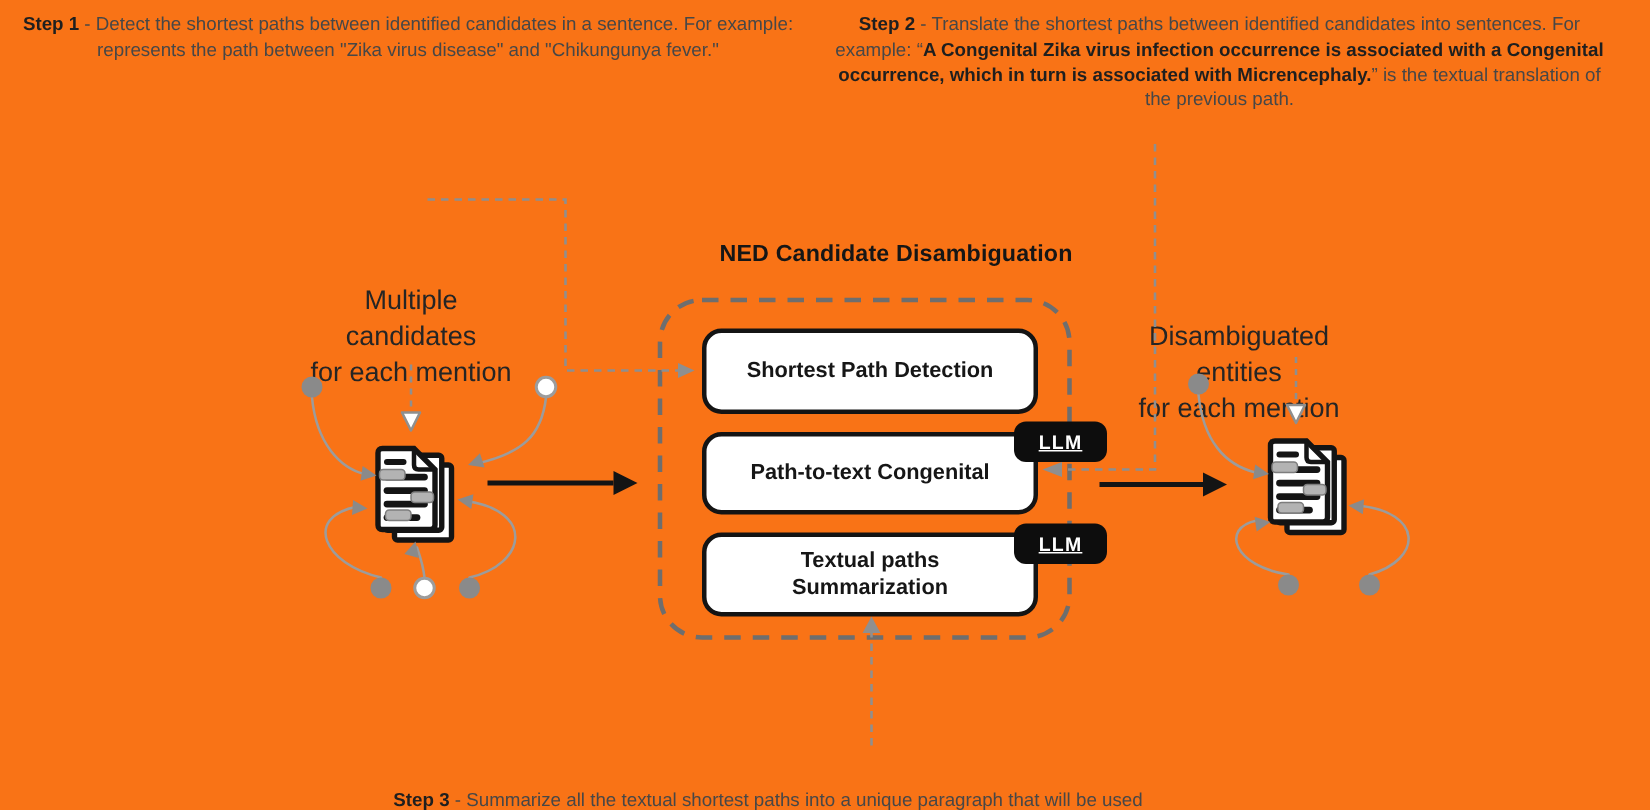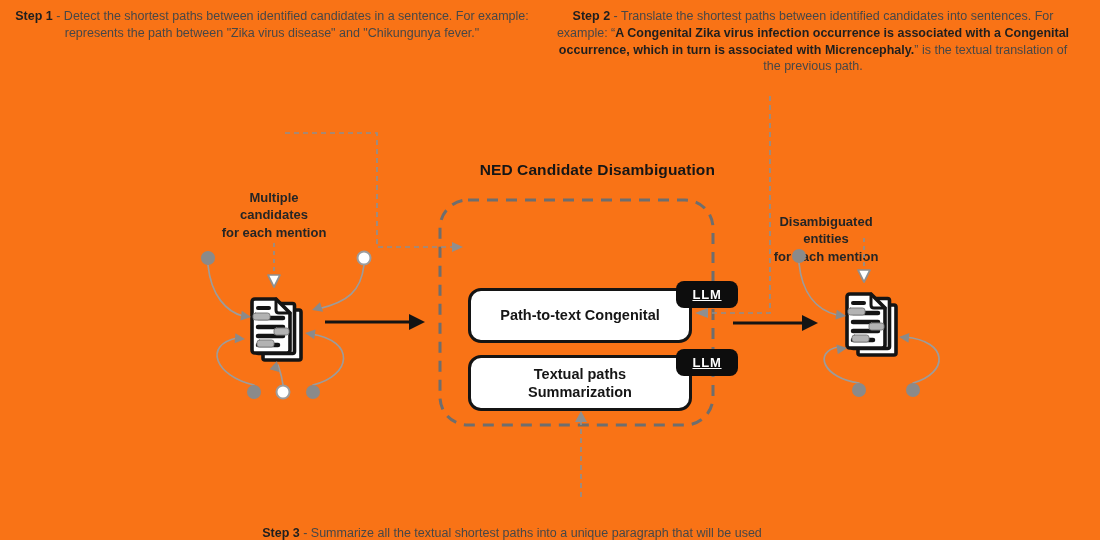--- a/index.html
+++ b/index.html
@@ -14,22 +14,22 @@
   }
   .abs { position: absolute; }
   .step-text {
     font-size: 12.5px;
     line-height: 1.34;
     color: #474747;
     text-align: center;
   }
   .b { font-weight: bold; color: #1f1f1f; }
   .cluster-label {
-    font-weight: bold;
-    font-size: 13px;
+    font-weight: normal;
+    font-size: 18px;
     line-height: 1.33;
     color: #252525;
     text-align: center;
     white-space: pre-line;
   }
   .pipe-title {
     font-weight: bold;
     font-size: 15.5px;
     color: #161616;
     text-align: right;
@@ -178,20 +178,23 @@
   <div class="cluster-label abs" style="left:199px; top:189px; width:150px;">Multiple
 candidates
 for each mention</div>
 
   <div class="cluster-label abs" style="left:751px; top:186px; width:150px;margin-top:27px;">Disambiguated
 entities
 for each mention</div>
 
   <div class="pipe-title abs" style="left:438px; top:161px; width:277px;">NED Candidate Disambiguation</div>
 
+  <div class="stage-box abs" style="left:468px; top:219px; width:224px; height:57px;">
+    <span>Shortest Path Detection</span>
+  </div>
 
   <div class="stage-box abs" style="left:468px; top:288px; width:224px; height:55px;">
     <span>Path-to-text Congenital</span>
   </div>
 
   <div class="stage-box abs" style="left:468px; top:355px; width:224px; height:56px;">
     <span class="wrap-narrow">Textual paths Summarization</span>
   </div>
 
   <div class="llm-badge abs" style="left:676px; top:281px; width:62px; height:27px;">

